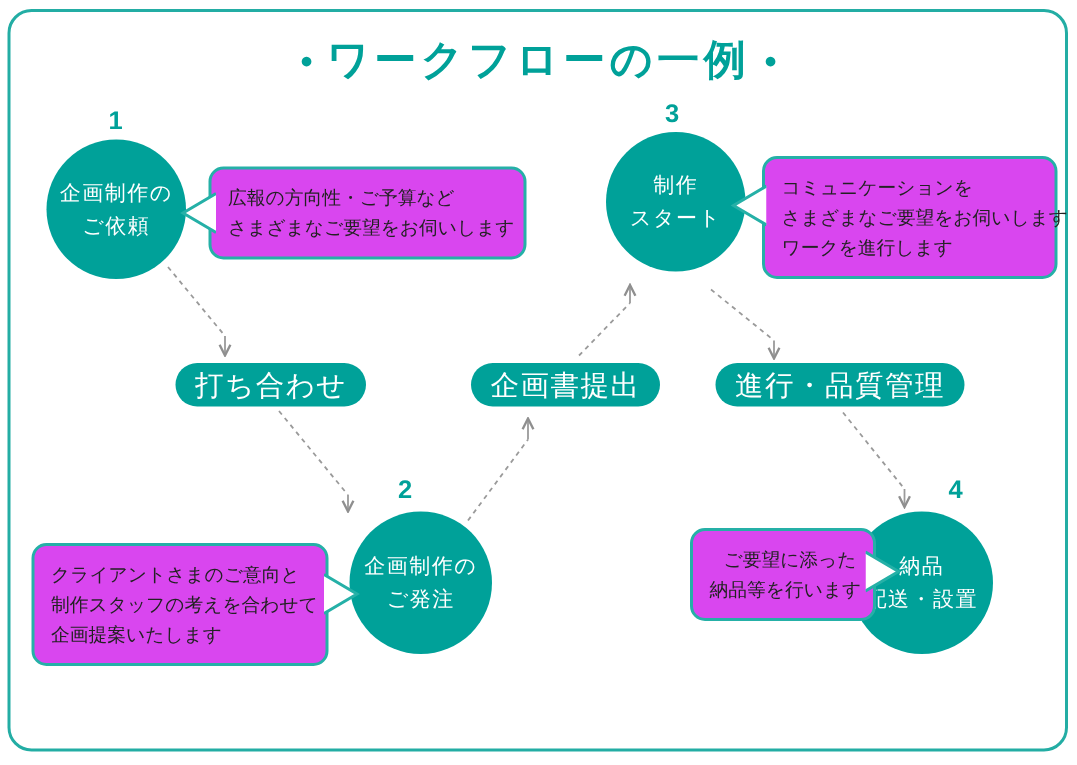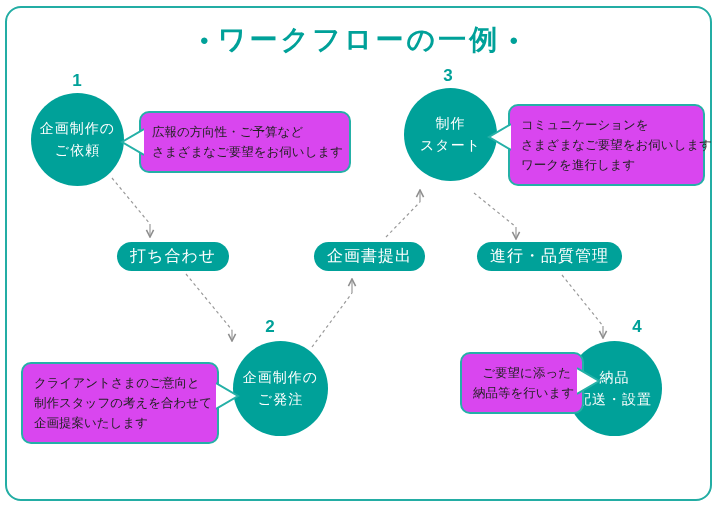--- a/index.html
+++ b/index.html
@@ -32,21 +32,21 @@
   .num{
     position:absolute;width:40px;text-align:center;color:#00a199;
     font-weight:bold;font-size:17px;z-index:2;
   }
   .n1{left:57px;top:71px;} .n2{left:250px;top:317px;}
   .n3{left:428px;top:66px;} .n4{left:617px;top:317px;}
   
   .pill{
     position:absolute;height:29px;background:#00a199;color:#fff;border-radius:15px;
     display:inline-flex;align-items:center;justify-content:center;
-    font-size:16px;padding:0 13px;white-space:nowrap;z-index:2;letter-spacing:1px;
+    font-size:19px;padding:0 13px;white-space:nowrap;z-index:2;letter-spacing:1px;
   }
   .p1{left:117px;top:242px;} .p2{left:314px;top:242px;} .p3{left:477px;top:242px;}
   
   .bubble{
     position:absolute;background:#d946ef;border:2px solid #25b0a7;border-radius:10px;
     color:#222;font-size:12.5px;line-height:20px;padding:9px 11px;z-index:3;
     box-sizing:border-box;
   }
   .bubble div{white-space:nowrap;}
   .b1{left:139px;top:111px;width:212px;}

